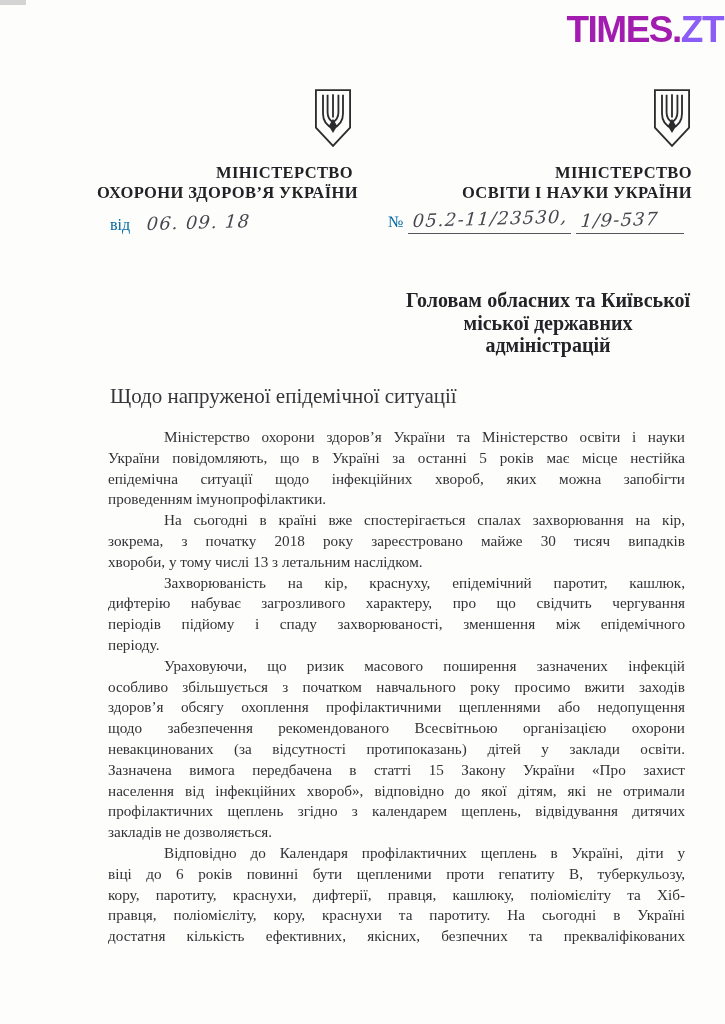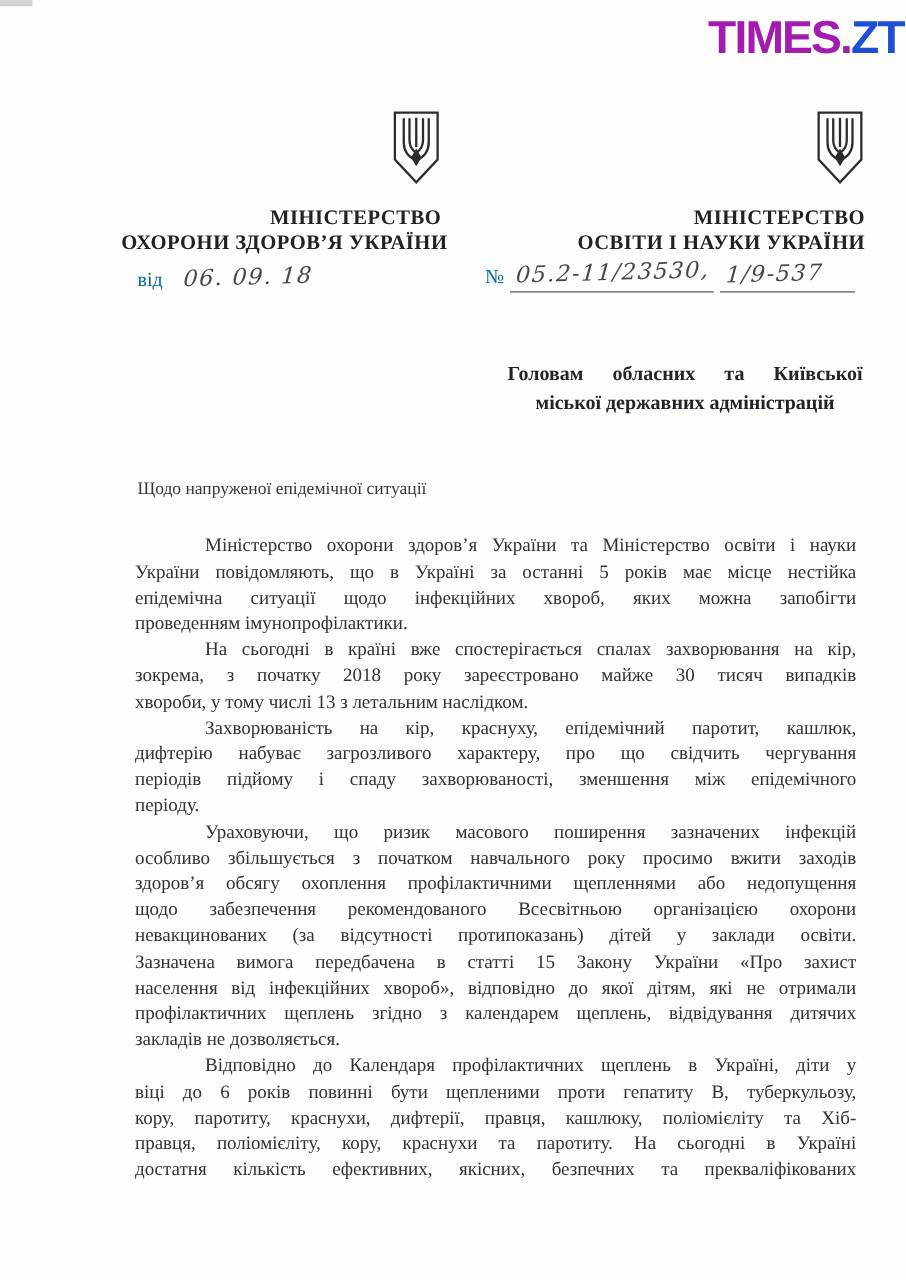--- a/index.html
+++ b/index.html
@@ -29,21 +29,21 @@
     position: absolute;
     top: 6px; right: 2px;
     font-family: "Liberation Sans", "DejaVu Sans", sans-serif;
     font-weight: bold;
     font-size: 37px;
     letter-spacing: -1.5px;
     line-height: 48px;
     white-space: nowrap;
   }
   .wm-times { color: #a21caf; }
-  .wm-zt    { color: #1d4ed8; }
+  .wm-zt    { color: #8b5cf6; }
 
   
   .letterhead {
     position: absolute;
     top: 86px;
     text-align: right;
     font-weight: bold;
     color: #222226;
   }
   .lh-left  { left: 97px;  width: 256px; }
@@ -95,32 +95,32 @@
     margin-left: 5px;
   }
   .num-seg.tail { padding-right: 26px; }
 
   
   .addressee {
     position: absolute;
     left: 406px; top: 289px;
     width: 284px;
     font-weight: bold;
-    font-size: 16px;
+    font-size: 20px;
     line-height: 22.5px;
     color: #242428;
   }
   .addr-line { text-align: center; }
   .addr-line.just { text-align: justify; text-align-last: justify; }
 
   
   .subject {
     position: absolute;
     left: 110px; top: 384px;
-    font-size: 14px;
+    font-size: 21px;
     color: #36363a;
   }
 
   
   .body-text {
     position: absolute;
     left: 108px; top: 427px;
     width: 577px;
     font-size: 15.2px;
     line-height: 20.8px;

